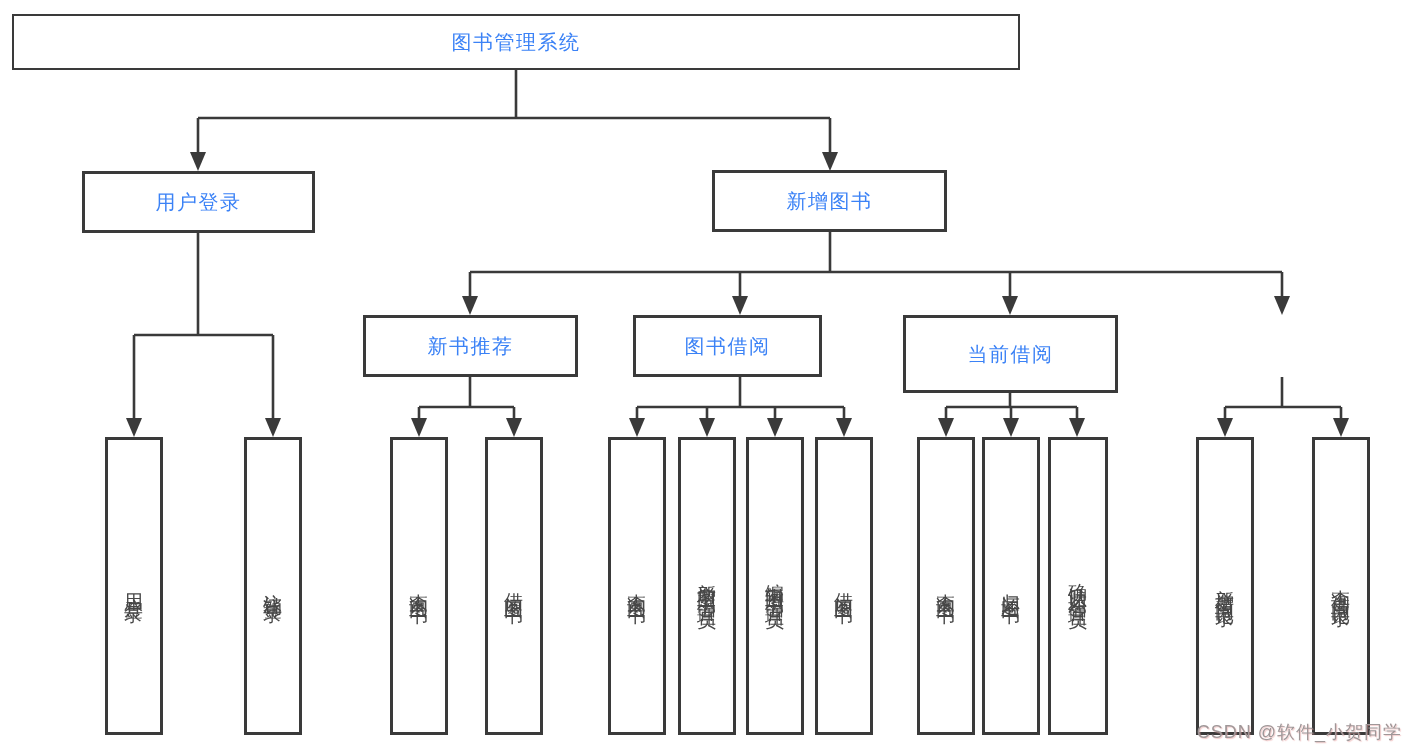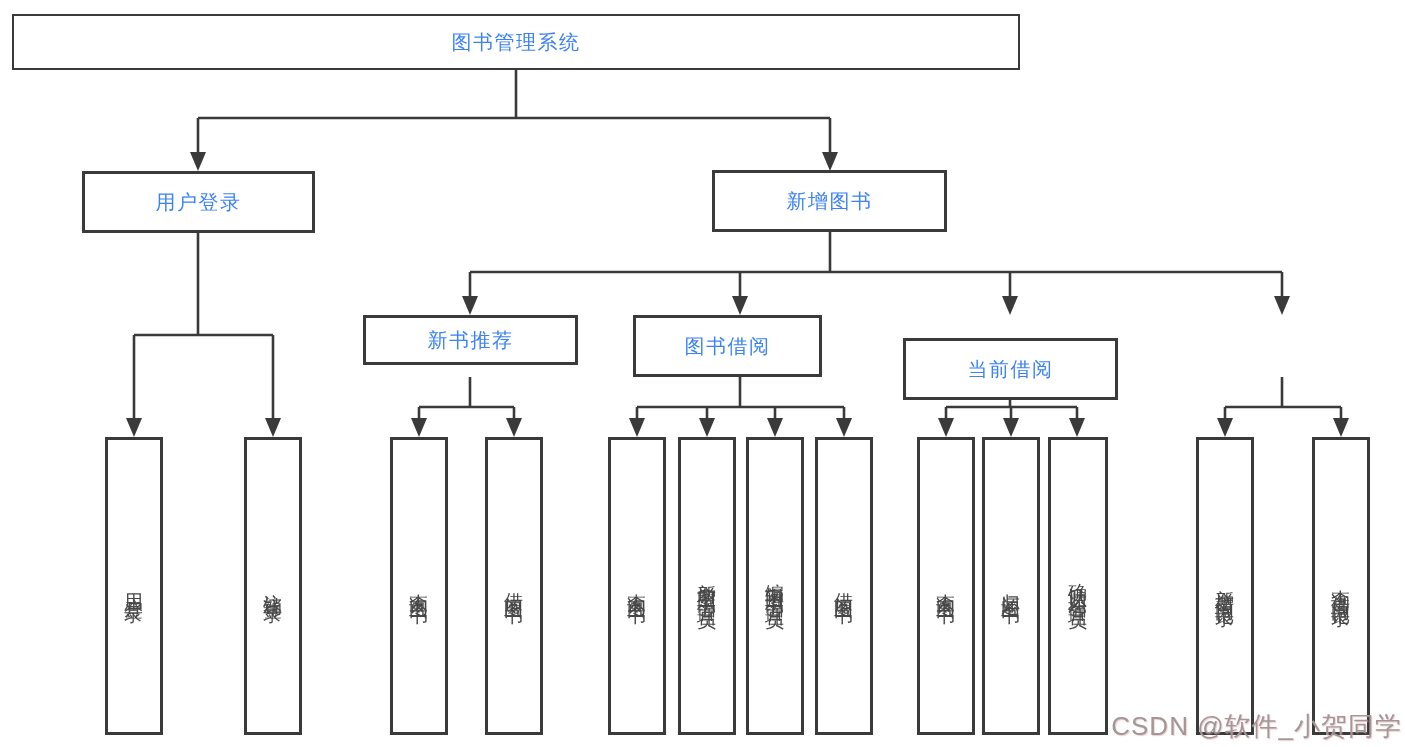--- a/index.html
+++ b/index.html
@@ -19,21 +19,21 @@
     border:3px solid #3a3a3a; background:#ffffff;
     display:flex; align-items:center; justify-content:center;
   }
   .vbox .vlabel {
     writing-mode:vertical-rl; text-orientation:mixed;
     font-size:19px; color:#474747; letter-spacing:4px; line-height:1;
     white-space:nowrap;
   }
   .watermark {
     position:absolute; right:3px; bottom:3px;
-    font-size:26px; color:#9f9798; letter-spacing:1px;
+    font-size:18px; color:#9f9798; letter-spacing:1px;
     text-shadow:1px 1px 1px rgba(233,160,160,0.55);
     user-select:none;
   }
 </style>
 </head>
 <body>
 
 <div class="canvas">
 
   <svg class="lines" width="1405" height="747" viewBox="0 0 1405 747">
@@ -106,27 +106,27 @@
     <span>图书管理系统</span>
   </div>
 
   <div class="hbox" style="left:82px; top:171px; width:233px; height:62px;">
     <span>用户登录</span>
   </div>
   <div class="hbox" style="left:712px; top:170px; width:235px; height:62px;">
     <span>新增图书</span>
   </div>
 
-  <div class="hbox" style="left:363px; top:315px; width:215px; height:50px;">
+  <div class="hbox" style="left:363px; top:315px; width:215px; height:62px;">
     <span>新书推荐</span>
   </div>
   <div class="hbox" style="left:633px; top:315px; width:189px; height:62px;">
     <span>图书借阅</span>
   </div>
-  <div class="hbox" style="left:903px; top:315px; width:215px; height:62px;margin-top:23px;">
+  <div class="hbox" style="left:903px; top:315px; width:215px; height:78px;">
     <span>当前借阅</span>
   </div>
 
   <div class="vbox" style="left:105px;">
     <span class="vlabel">用户登录</span>
   </div>
   <div class="vbox" style="left:244px;">
     <span class="vlabel">注销登录</span>
   </div>
 

